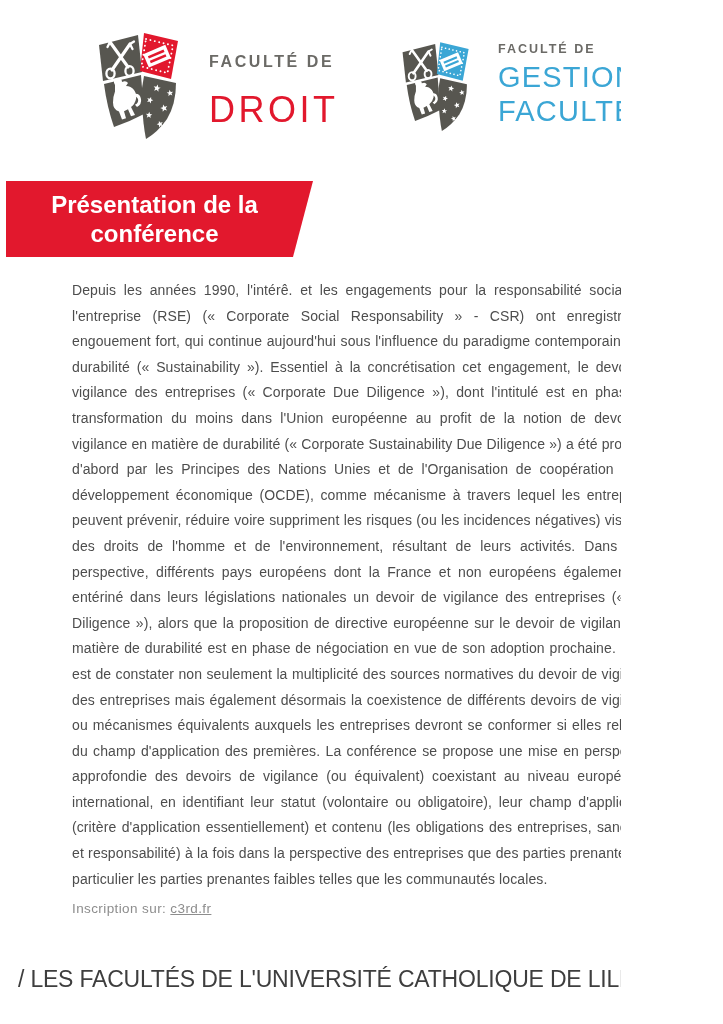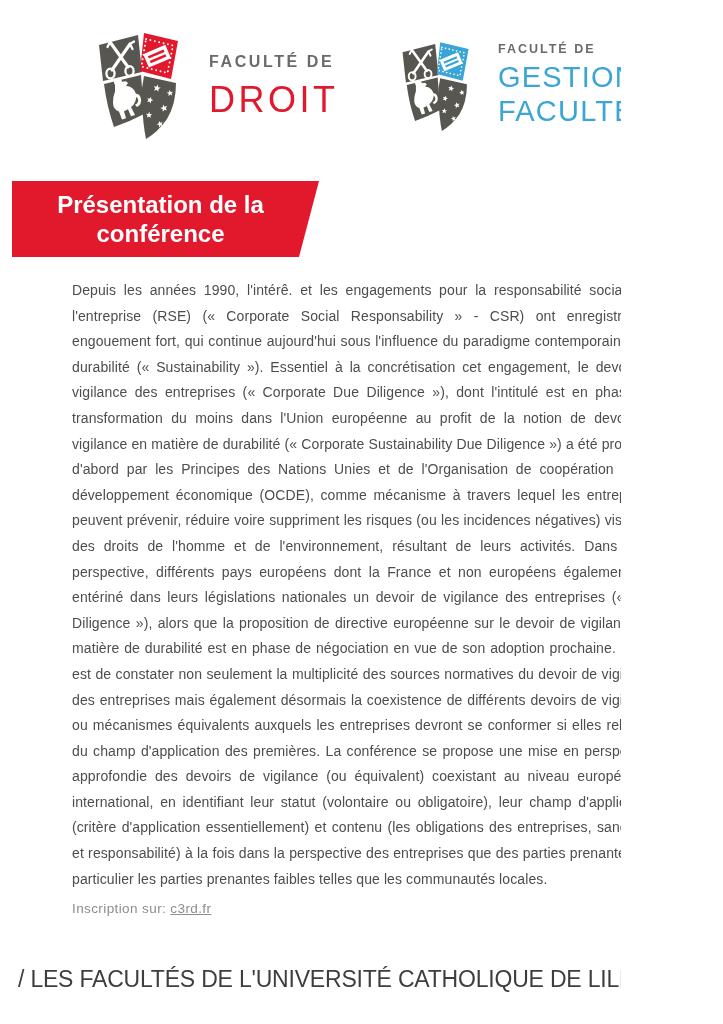--- a/index.html
+++ b/index.html
@@ -17,28 +17,28 @@
   .crest-blue{--accent:var(--c-blue,#3ba6d5);}
   .logo-text{display:flex;flex-direction:column;}
   .logo-droit .logo-text{margin-left:15px;padding-top:25px;}
   .logo-ges .logo-text{margin-left:16px;padding-top:4px;}
   .logo-prefix{
     color:var(--c-label_gray,#6b6a66);font-weight:700;white-space:nowrap;
   }
   .logo-droit .logo-prefix{font-size:16px;letter-spacing:2.6px;}
   .logo-ges .logo-prefix{font-size:12.5px;letter-spacing:2px;}
   .logo-name-red{
-    color:var(--c-red,#e2182d);font-size:36px;letter-spacing:3.5px;margin-top:8px;white-space:nowrap;
+    color:var(--c-red,#e2182d);font-size:36px;letter-spacing:3.5px;margin-top:18px;white-space:nowrap;
   }
   .logo-line-blue{
     color:var(--c-blue,#3ba6d5);font-size:29px;letter-spacing:1.2px;line-height:26px;margin-top:8px;white-space:nowrap;
   }
   
   .banner{
-    position:absolute;left:12px;top:181px;width:307px;height:76px;
+    position:absolute;left:6px;top:181px;width:307px;height:76px;
     background:var(--c-red,#e2182d);
     clip-path:polygon(0 0,100% 0,calc(100% - 20px) 100%,0 100%);
     display:flex;align-items:center;justify-content:center;
   }
   .banner-title{
     color:var(--c-banner_text,#fff);font-size:24px;font-weight:700;line-height:29px;
     text-align:center;width:250px;padding-right:10px;
   }
   
   .body-text{

